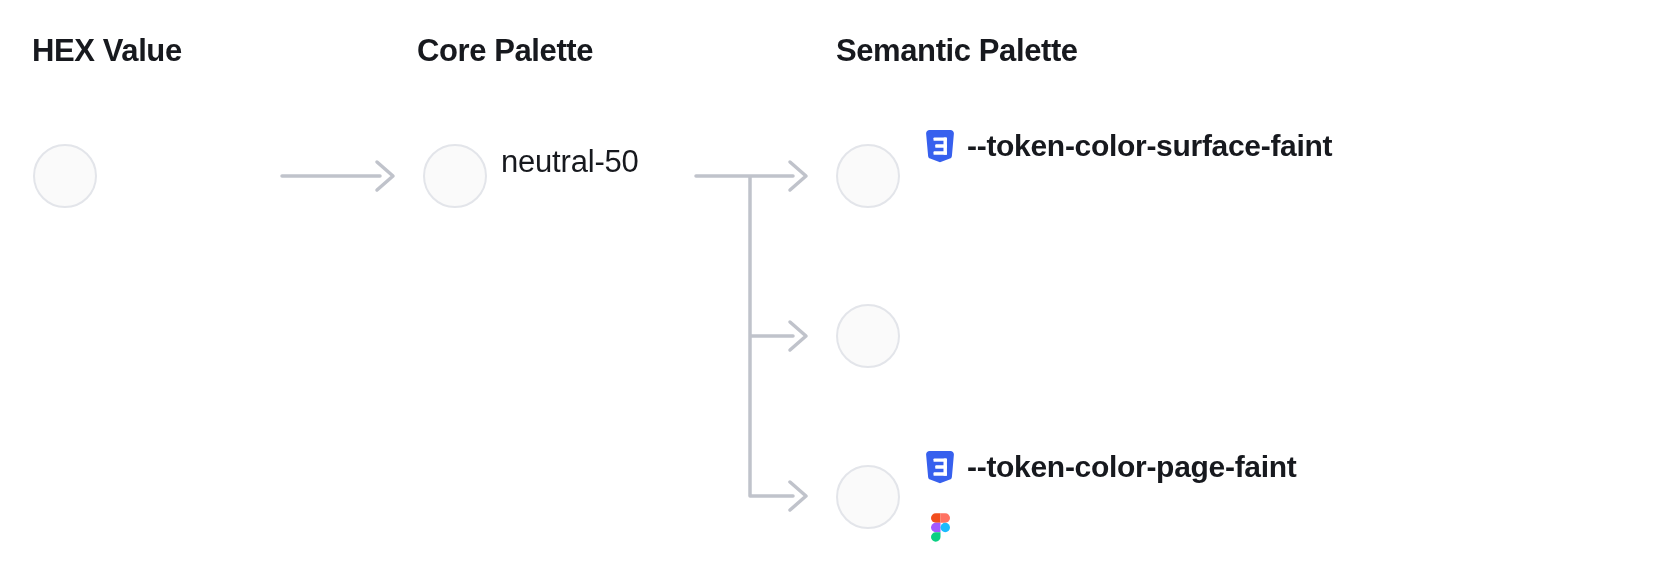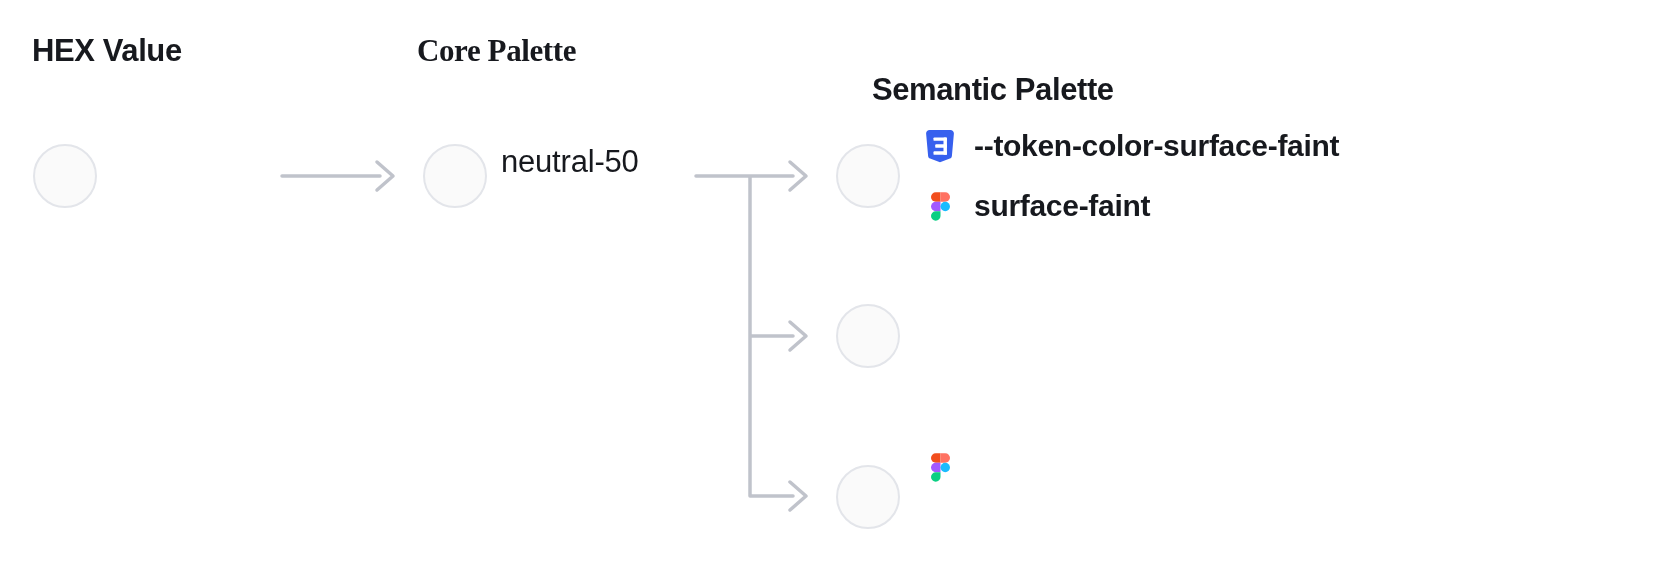--- a/index.html
+++ b/index.html
@@ -16,22 +16,22 @@
   .heading {
     position: absolute;
     top: 32px;
     font-size: 31px;
     line-height: 38px;
     font-weight: 700;
     letter-spacing: -0.4px;
     white-space: nowrap;
   }
   .heading.col1 { left: 32px; }
-  .heading.col2 { left: 417px; font-family: Liberation Serif, serif; }
-  .heading.col3 { left: 872px; margin-top: 39px; }
+  .heading.col2 { left: 417px; }
+  .heading.col3 { left: 836px; }
   .swatch {
     position: absolute;
     width: 64px;
     height: 64px;
     border-radius: 50%;
     background: var(--swatch-fill, #FAFAFA);
     border: 2px solid var(--swatch-border, #E3E5EA);
   }
   .value-label {
     position: absolute;
@@ -53,21 +53,21 @@
   .sem-labels {
     position: absolute;
     left: 926px;
     display: flex;
     flex-direction: column;
   }
   .tok-line {
     display: flex;
     align-items: center;
     height: 60px;
-    gap: 20px;
+    gap: 13px;
   }
   .icon-slot {
     width: 28px;
     display: flex;
     justify-content: center;
     align-items: center;
     flex: 0 0 28px;
   }
   .tok-text {
     font-size: 30px;
@@ -113,40 +113,40 @@
         <svg width="28" height="33" viewBox="0 0 32 38">
           <path class="css-shield" d="M4 0 H28 C30.2 0 32 1.8 32 4 L29.7 29.8 C29.6 31.2 28.7 32.4 27.4 32.9 L16 37.2 4.6 32.9 C3.3 32.4 2.4 31.2 2.3 29.8 L0 4 C0 1.8 1.8 0 4 0 Z"></path>
           <rect class="css-glyph" x="8.5" y="8.5" width="15.5" height="4" rx="1"></rect>
           <rect class="css-glyph" x="20" y="8.5" width="4" height="20" rx="1"></rect>
           <rect class="css-glyph" x="10.5" y="16.5" width="13.5" height="4" rx="1"></rect>
           <rect class="css-glyph" x="8.5" y="24.5" width="15.5" height="4" rx="1"></rect>
         </svg>
       </span>
       <span class="tok-text">--token-color-surface-faint</span>
     </div>
-    <div class="tok-line">
-      <span class="icon-slot">
-        <svg width="19" height="29" viewBox="0 0 38 57">
-          <path class="fg-orange" d="M19 0H9.5a9.5 9.5 0 0 0 0 19H19V0Z"></path>
-          <path class="fg-salmon" d="M19 0h9.5a9.5 9.5 0 1 1 0 19H19V0Z"></path>
-          <path class="fg-purple" d="M19 19H9.5a9.5 9.5 0 0 0 0 19H19V19Z"></path>
-          <circle class="fg-blue" cx="28.5" cy="28.5" r="9.5"></circle>
-          <path class="fg-green" d="M0 47.5A9.5 9.5 0 0 1 9.5 38H19v9.5A9.5 9.5 0 0 1 0 47.5Z"></path>
-        </svg>
-      </span>
-      <span class="tok-text">surface-faint</span>
-    </div>
   </div>
 
   <span class="swatch" style="left:836px; top:304px;"></span>
   <div class="sem-labels" style="top:276px;">
   </div>
 
   <span class="swatch" style="left:836px; top:465px;"></span>
   <div class="sem-labels" style="top:437px;">
+    <div class="tok-line">
+      <span class="icon-slot">
+        <svg width="28" height="33" viewBox="0 0 32 38">
+          <path class="css-shield" d="M4 0 H28 C30.2 0 32 1.8 32 4 L29.7 29.8 C29.6 31.2 28.7 32.4 27.4 32.9 L16 37.2 4.6 32.9 C3.3 32.4 2.4 31.2 2.3 29.8 L0 4 C0 1.8 1.8 0 4 0 Z"></path>
+          <rect class="css-glyph" x="8.5" y="8.5" width="15.5" height="4" rx="1"></rect>
+          <rect class="css-glyph" x="20" y="8.5" width="4" height="20" rx="1"></rect>
+          <rect class="css-glyph" x="10.5" y="16.5" width="13.5" height="4" rx="1"></rect>
+          <rect class="css-glyph" x="8.5" y="24.5" width="15.5" height="4" rx="1"></rect>
+        </svg>
+      </span>
+      <span class="tok-text">--token-color-page-faint</span>
+    </div>
     <div class="tok-line">
       <span class="icon-slot">
         <svg width="19" height="29" viewBox="0 0 38 57">
           <path class="fg-orange" d="M19 0H9.5a9.5 9.5 0 0 0 0 19H19V0Z"></path>
           <path class="fg-salmon" d="M19 0h9.5a9.5 9.5 0 1 1 0 19H19V0Z"></path>
           <path class="fg-purple" d="M19 19H9.5a9.5 9.5 0 0 0 0 19H19V19Z"></path>
           <circle class="fg-blue" cx="28.5" cy="28.5" r="9.5"></circle>
           <path class="fg-green" d="M0 47.5A9.5 9.5 0 0 1 9.5 38H19v9.5A9.5 9.5 0 0 1 0 47.5Z"></path>
         </svg>
       </span>

